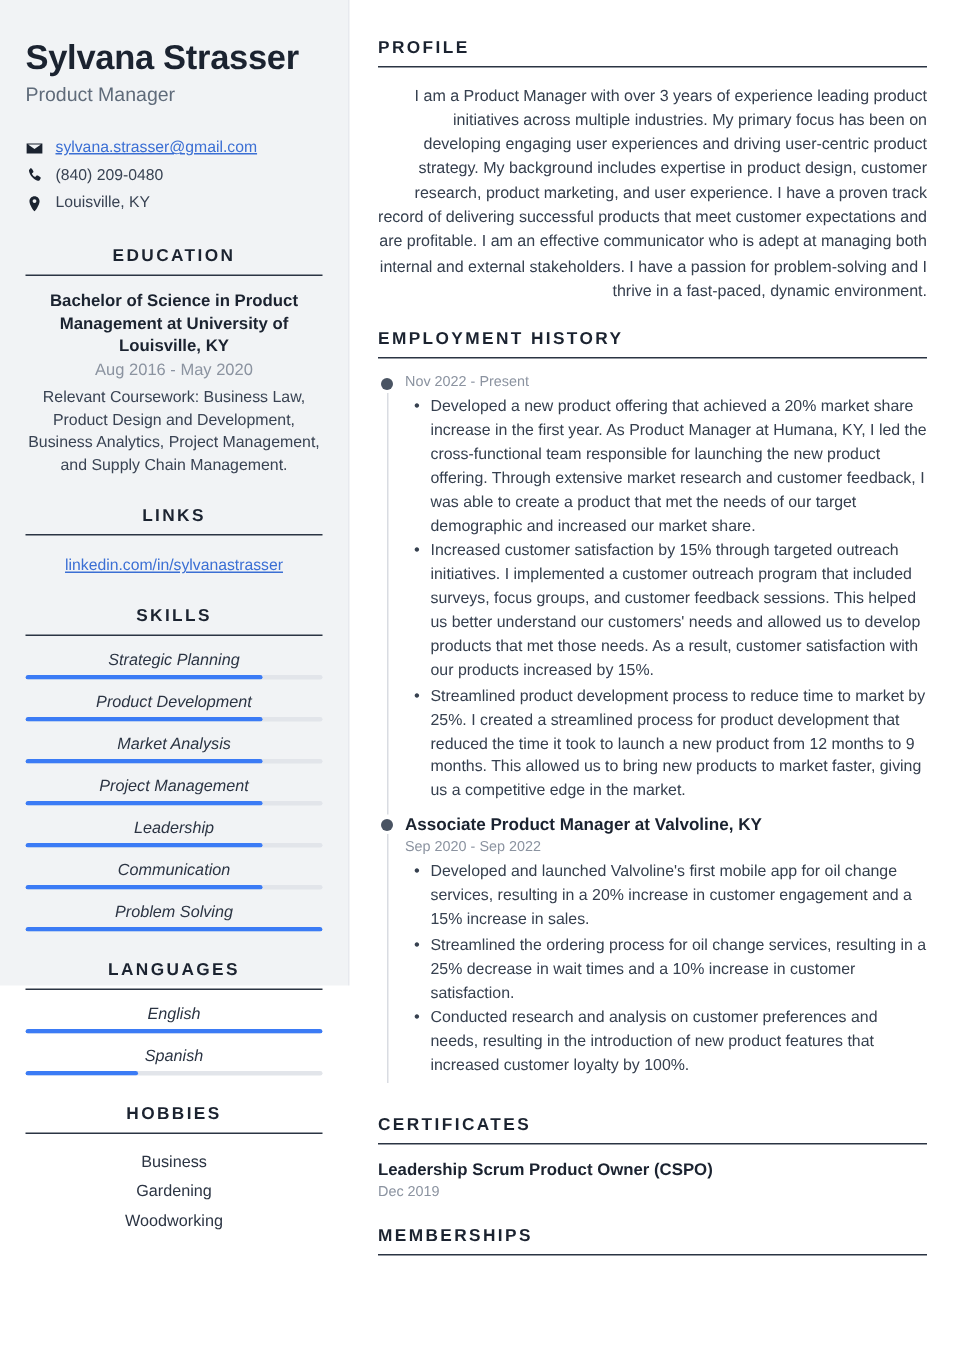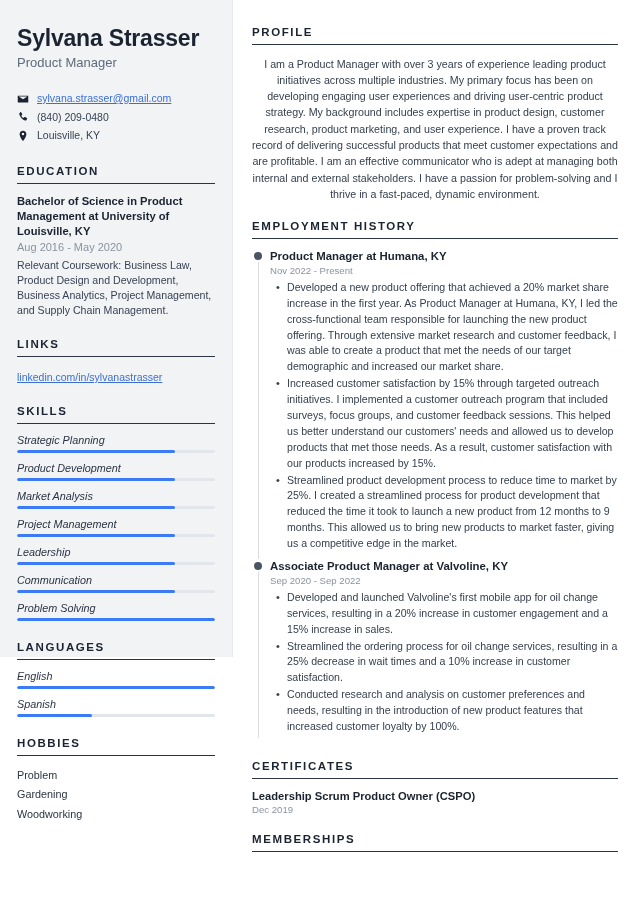--- a/index.html
+++ b/index.html
@@ -85,21 +85,21 @@
   .sec-head {
     font-size: 11.5px;
     font-weight: bold;
     letter-spacing: 1.6px;
     color: #1b2330;
     text-transform: uppercase;
     padding-bottom: 6px;
     border-bottom: 1.6px solid #2b3443;
     margin-bottom: 10px;
   }
-  .sidebar .sec-block { margin-bottom: 20px; }
+  .sidebar .sec-block { margin-bottom: 20px; text-align: center; }
 
   .edu-title {
     font-size: 11.2px;
     font-weight: bold;
     color: #1b2330;
     line-height: 1.35;
     margin-bottom: 2px;
   }
   .edu-date {
     font-size: 11px;
@@ -144,21 +144,21 @@
   .main {
     flex: 1;
     padding: 26px 22px 0 20px;
     box-sizing: border-box;
   }
   .main .sec-block { margin-bottom: 18px; }
   .profile-text {
     font-size: 10.7px;
     line-height: 1.52;
     color: #36404f;
-    text-align: center;
+    text-align: right;
   }
 
   
   .timeline { position: relative; }
   .tl-entry {
     position: relative;
     padding-left: 18px;
     padding-bottom: 6px;
   }
   .tl-entry::before {
@@ -342,40 +342,39 @@
             <div class="bar-track">
               <div class="bar-fill" style="width: 38%;"></div>
             </div>
           </div>
         </div>
     </section>
 
     <section class="sec-block">
       <div class="sec-head">HOBBIES</div>
       <div id="hobbies-list">
-          <div class="hobby-item">Problem</div>
+          <div class="hobby-item">Business</div>
           <div class="hobby-item">Gardening</div>
           <div class="hobby-item">Woodworking</div>
         </div>
     </section>
 
   </aside>
 
   <main class="main">
 
     <section class="sec-block">
       <div class="sec-head">PROFILE</div>
       <p class="profile-text">I am a Product Manager with over 3 years of experience leading product initiatives across multiple industries. My primary focus has been on developing engaging user experiences and driving user-centric product strategy. My background includes expertise in product design, customer research, product marketing, and user experience. I have a proven track record of delivering successful products that meet customer expectations and are profitable. I am an effective communicator who is adept at managing both internal and external stakeholders. I have a passion for problem-solving and I thrive in a fast-paced, dynamic environment.</p>
     </section>
 
     <section class="sec-block">
       <div class="sec-head">EMPLOYMENT HISTORY</div>
       <div class="timeline" id="employment-list">
           <div class="tl-entry">
-            <div class="tl-title">Product Manager at Humana, KY</div>
             <div class="tl-date">Nov 2022 - Present</div>
             <ul class="tl-bullets">
               <li>Developed a new product offering that achieved a 20% market share increase in the first year. As Product Manager at Humana, KY, I led the cross-functional team responsible for launching the new product offering. Through extensive market research and customer feedback, I was able to create a product that met the needs of our target demographic and increased our market share.</li>
               <li>Increased customer satisfaction by 15% through targeted outreach initiatives. I implemented a customer outreach program that included surveys, focus groups, and customer feedback sessions. This helped us better understand our customers' needs and allowed us to develop products that met those needs. As a result, customer satisfaction with our products increased by 15%.</li>
               <li>Streamlined product development process to reduce time to market by 25%. I created a streamlined process for product development that reduced the time it took to launch a new product from 12 months to 9 months. This allowed us to bring new products to market faster, giving us a competitive edge in the market.</li>
             </ul>
           </div>
           <div class="tl-entry last">
             <div class="tl-title">Associate Product Manager at Valvoline, KY</div>
             <div class="tl-date">Sep 2020 - Sep 2022</div>

